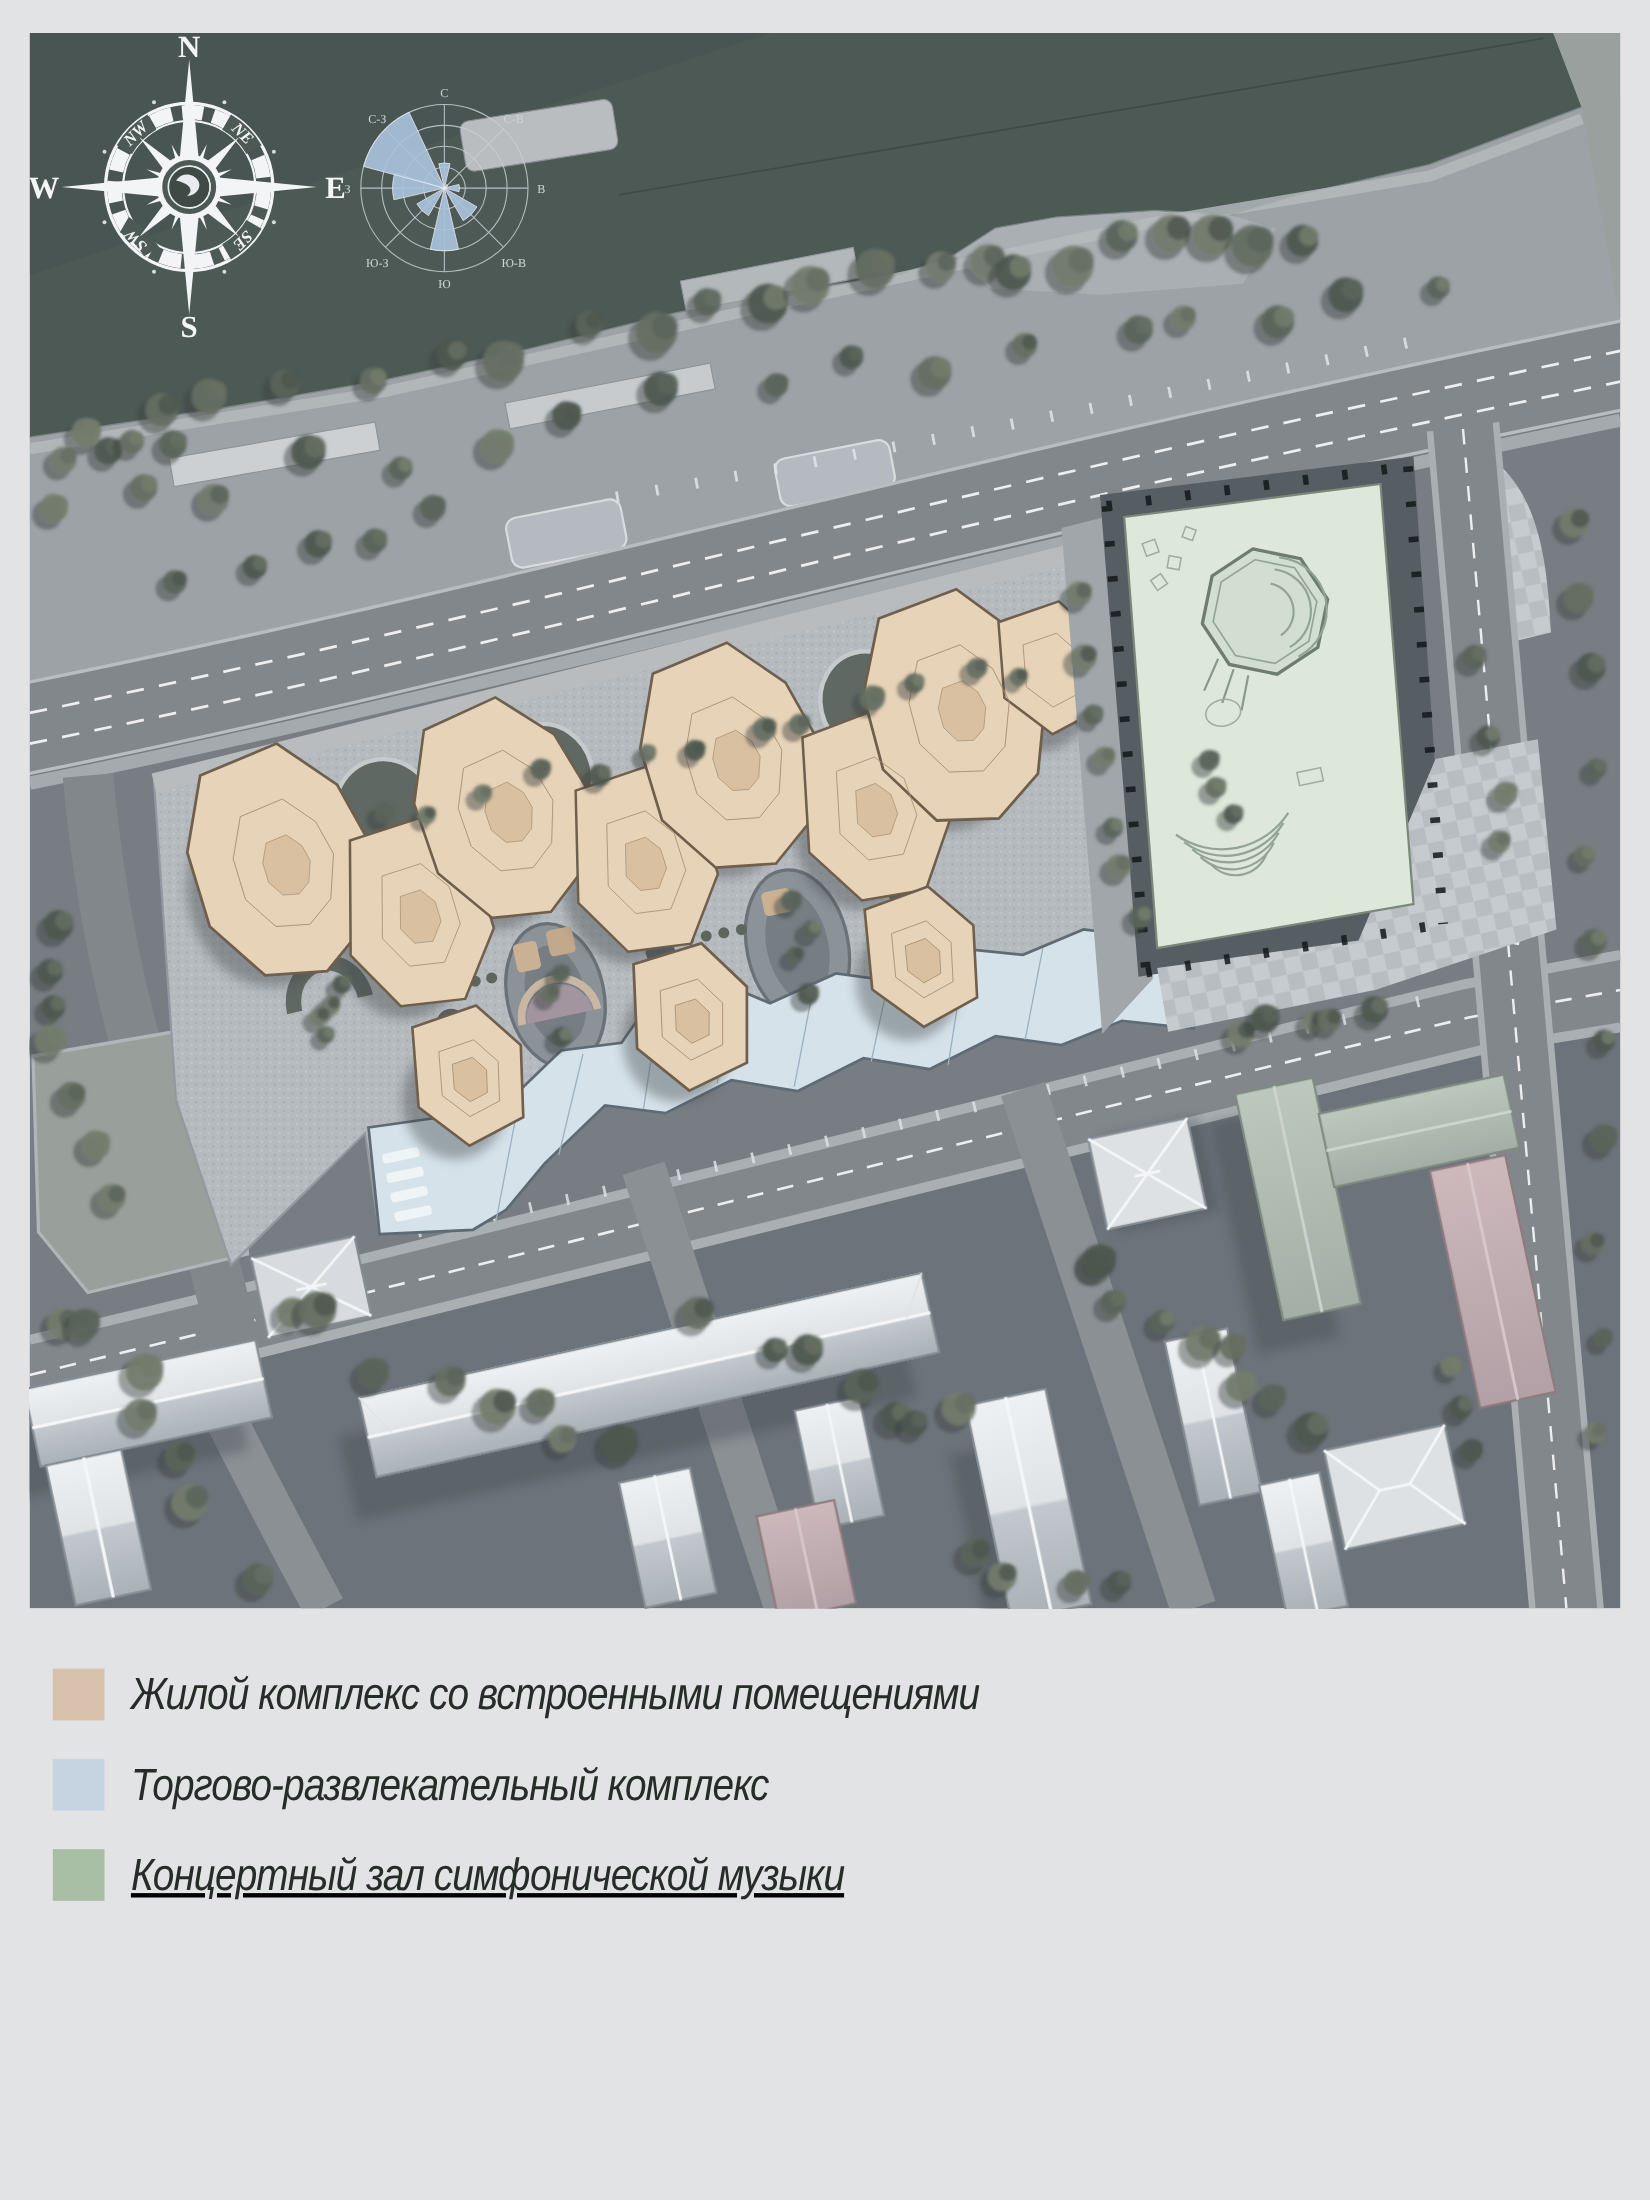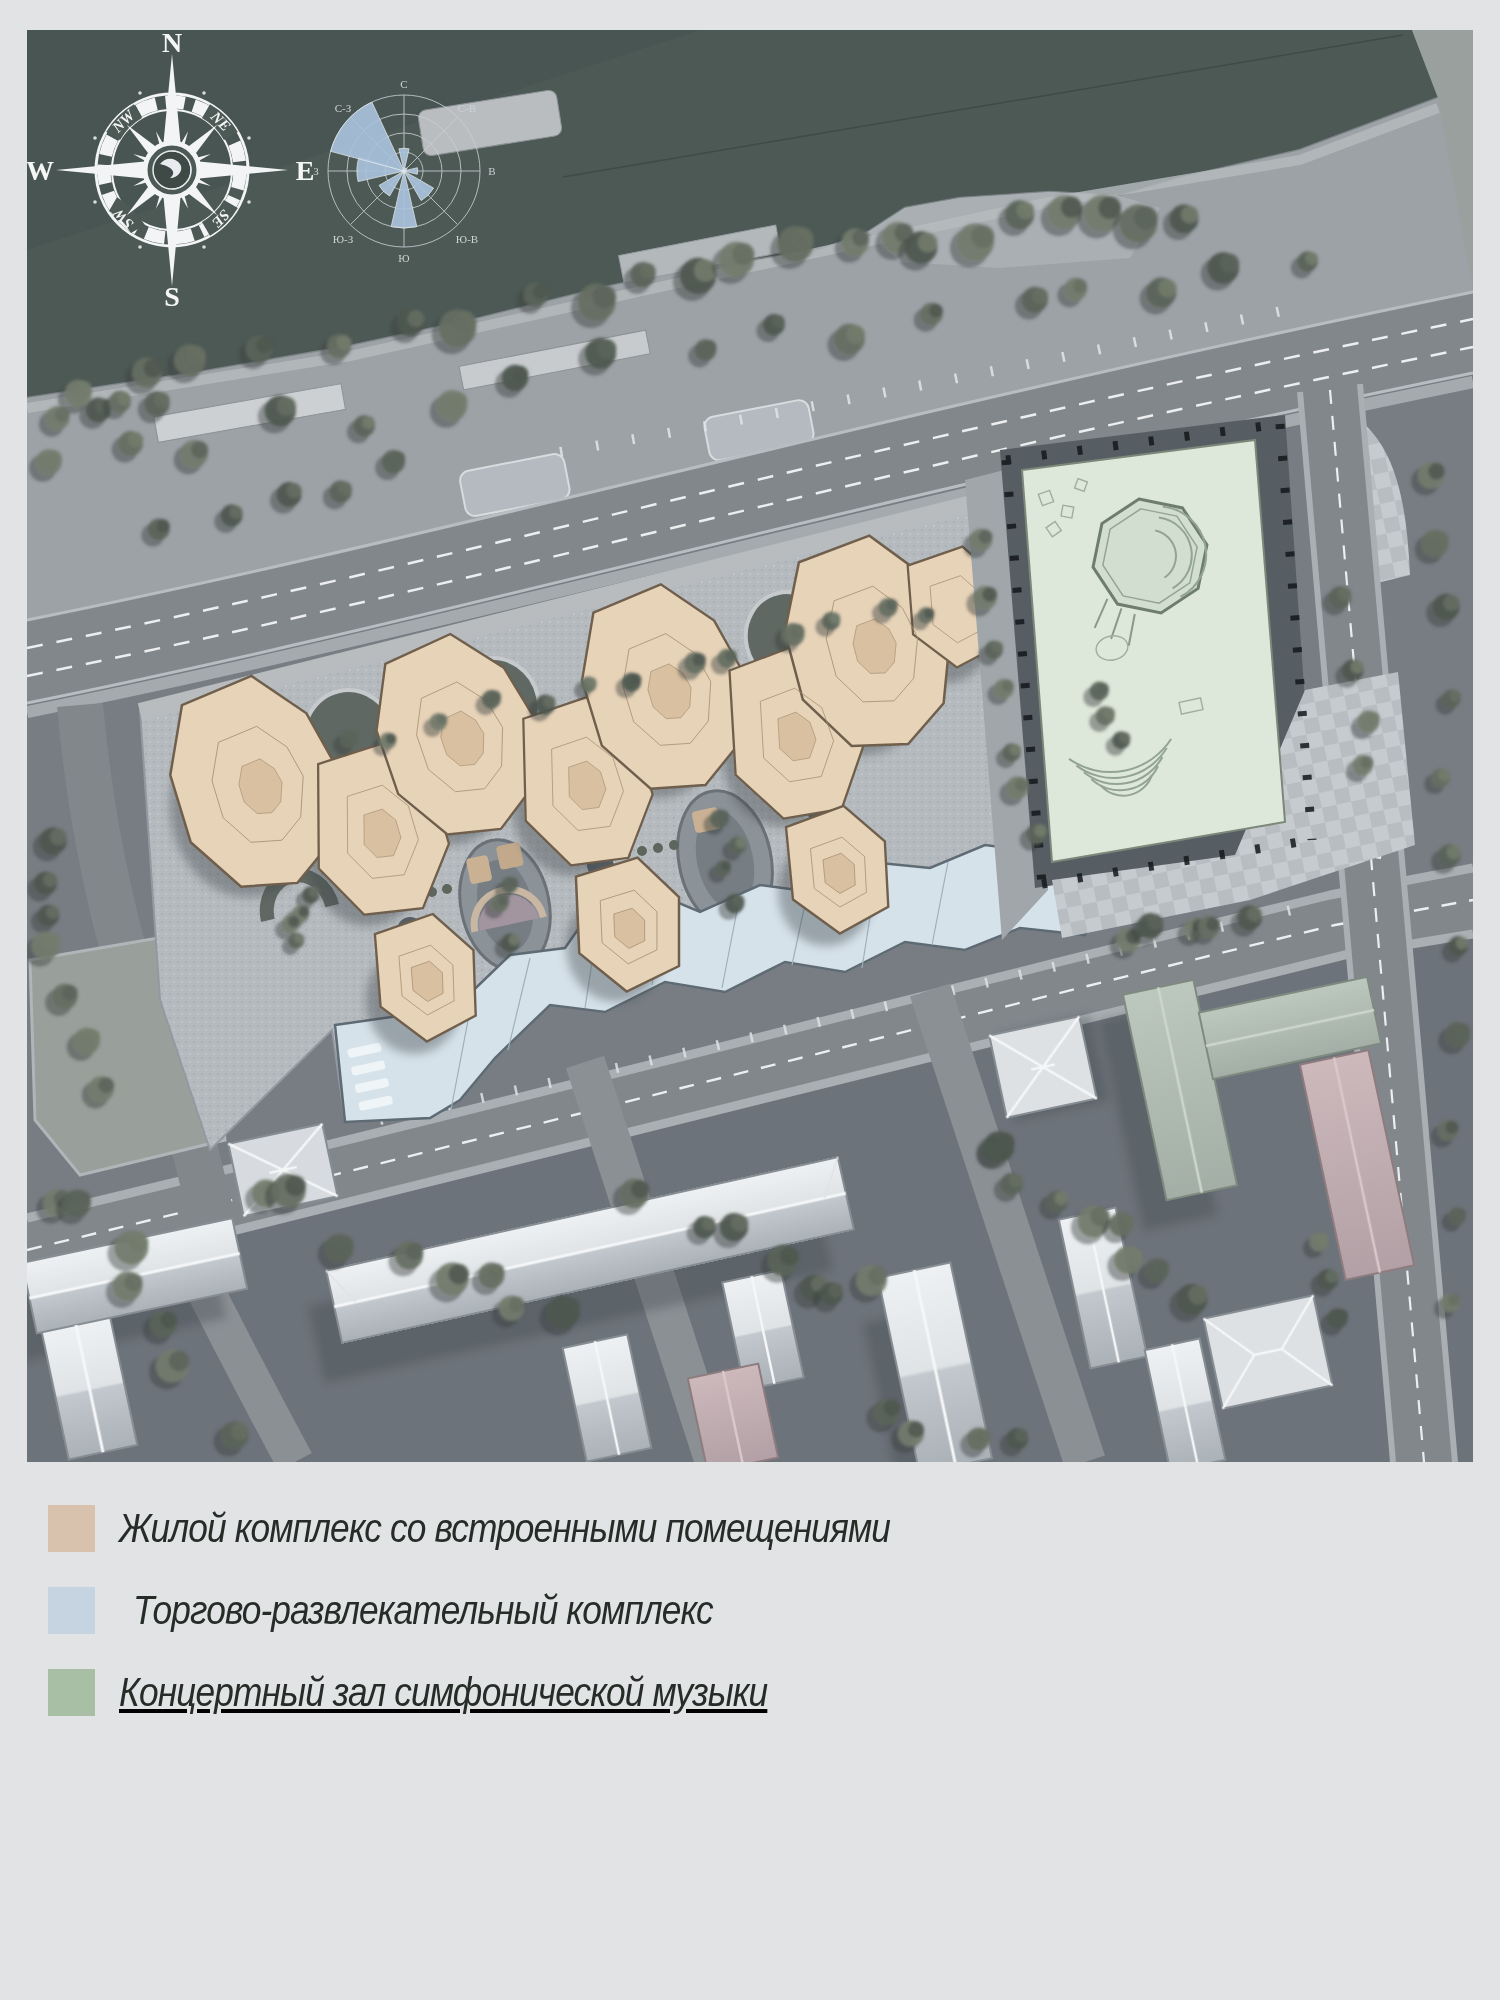--- a/index.html
+++ b/index.html
@@ -1,22 +1,22 @@
 <!DOCTYPE html>
 <html><head>
 <meta charset="utf-8">
 <style>
   html,body{margin:0;padding:0;}
   .page{position:relative;width:1500px;height:2000px;background:#e2e3e5;overflow:hidden;
         font-family:"Liberation Sans",sans-serif;}
   .map-svg{position:absolute;left:0;top:0;}
   .legend{position:absolute;left:48px;top:1505px;width:1200px;}
-  .legend-row{position:absolute;left:0;display:flex;align-items:center;}
+  .legend-row{position:absolute;left:0;display:flex;align-items:center;margin-top:12px;}
   .legend-row.r0{top:0;}
-  .legend-row.r1{top:82px;gap:14px;}
+  .legend-row.r1{top:82px;}
   .legend-row.r2{top:164px;text-decoration:underline;}
   .swatch{width:47px;height:47px;flex:0 0 47px;}
   .legend-label{margin-left:24px;font-size:41px;font-style:italic;color:#262c27;
         letter-spacing:-1px;white-space:nowrap;transform:scaleX(.86);transform-origin:left center;}
   text{user-select:none;}
 </style>
 </head>
 <body>
 
 <div class="page">

